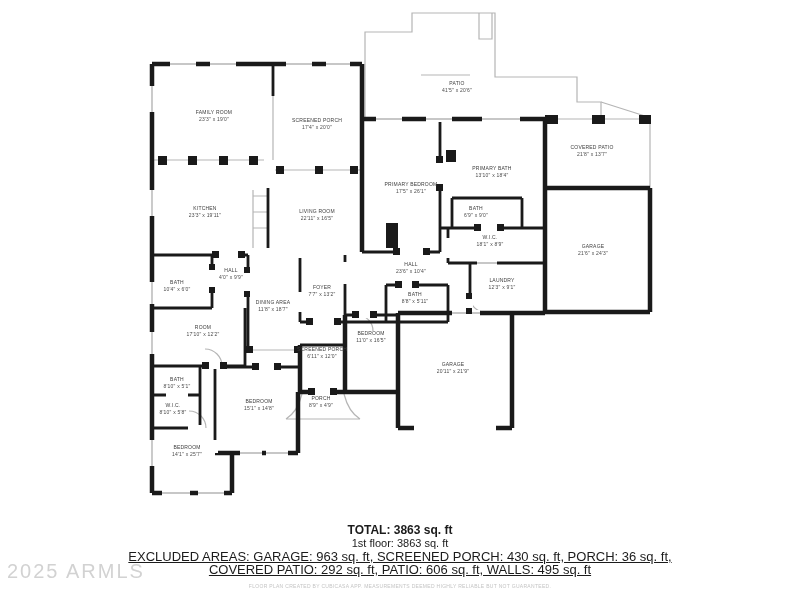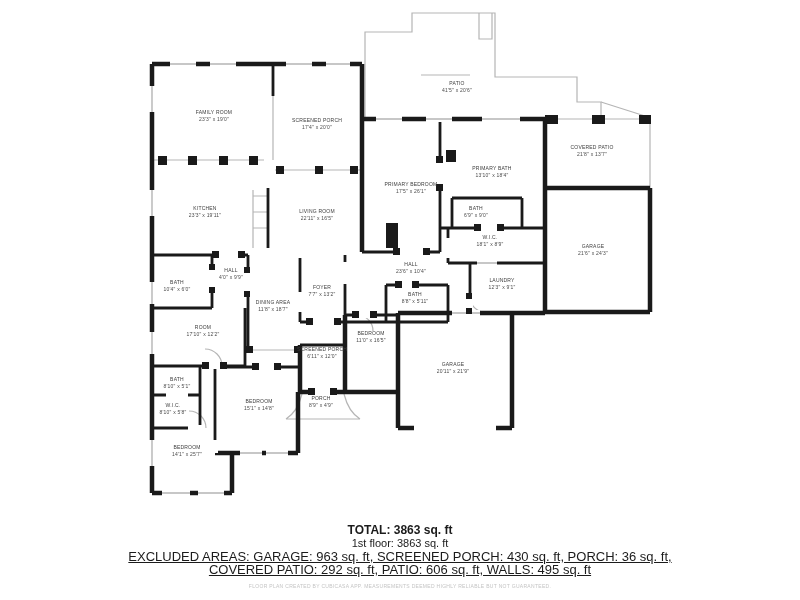--- a/index.html
+++ b/index.html
@@ -246,14 +246,15 @@
     </div>
 
   <div id="summary">
     <div class="l1">TOTAL: 3863 sq. ft</div>
     <div class="l2">1st floor: 3863 sq. ft</div>
     <div class="l3">EXCLUDED AREAS: GARAGE: 963 sq. ft, SCREENED PORCH: 430 sq. ft, PORCH: 36 sq. ft,</div>
     <div class="l4">COVERED PATIO: 292 sq. ft, PATIO: 606 sq. ft, WALLS: 495 sq. ft</div>
     <div class="fine">FLOOR PLAN CREATED BY CUBICASA APP. MEASUREMENTS DEEMED HIGHLY RELIABLE BUT NOT GUARANTEED.</div>
   </div>
 
+  <div id="watermark">2025 ARMLS</div>
 
 </div>
 
 </body></html>

